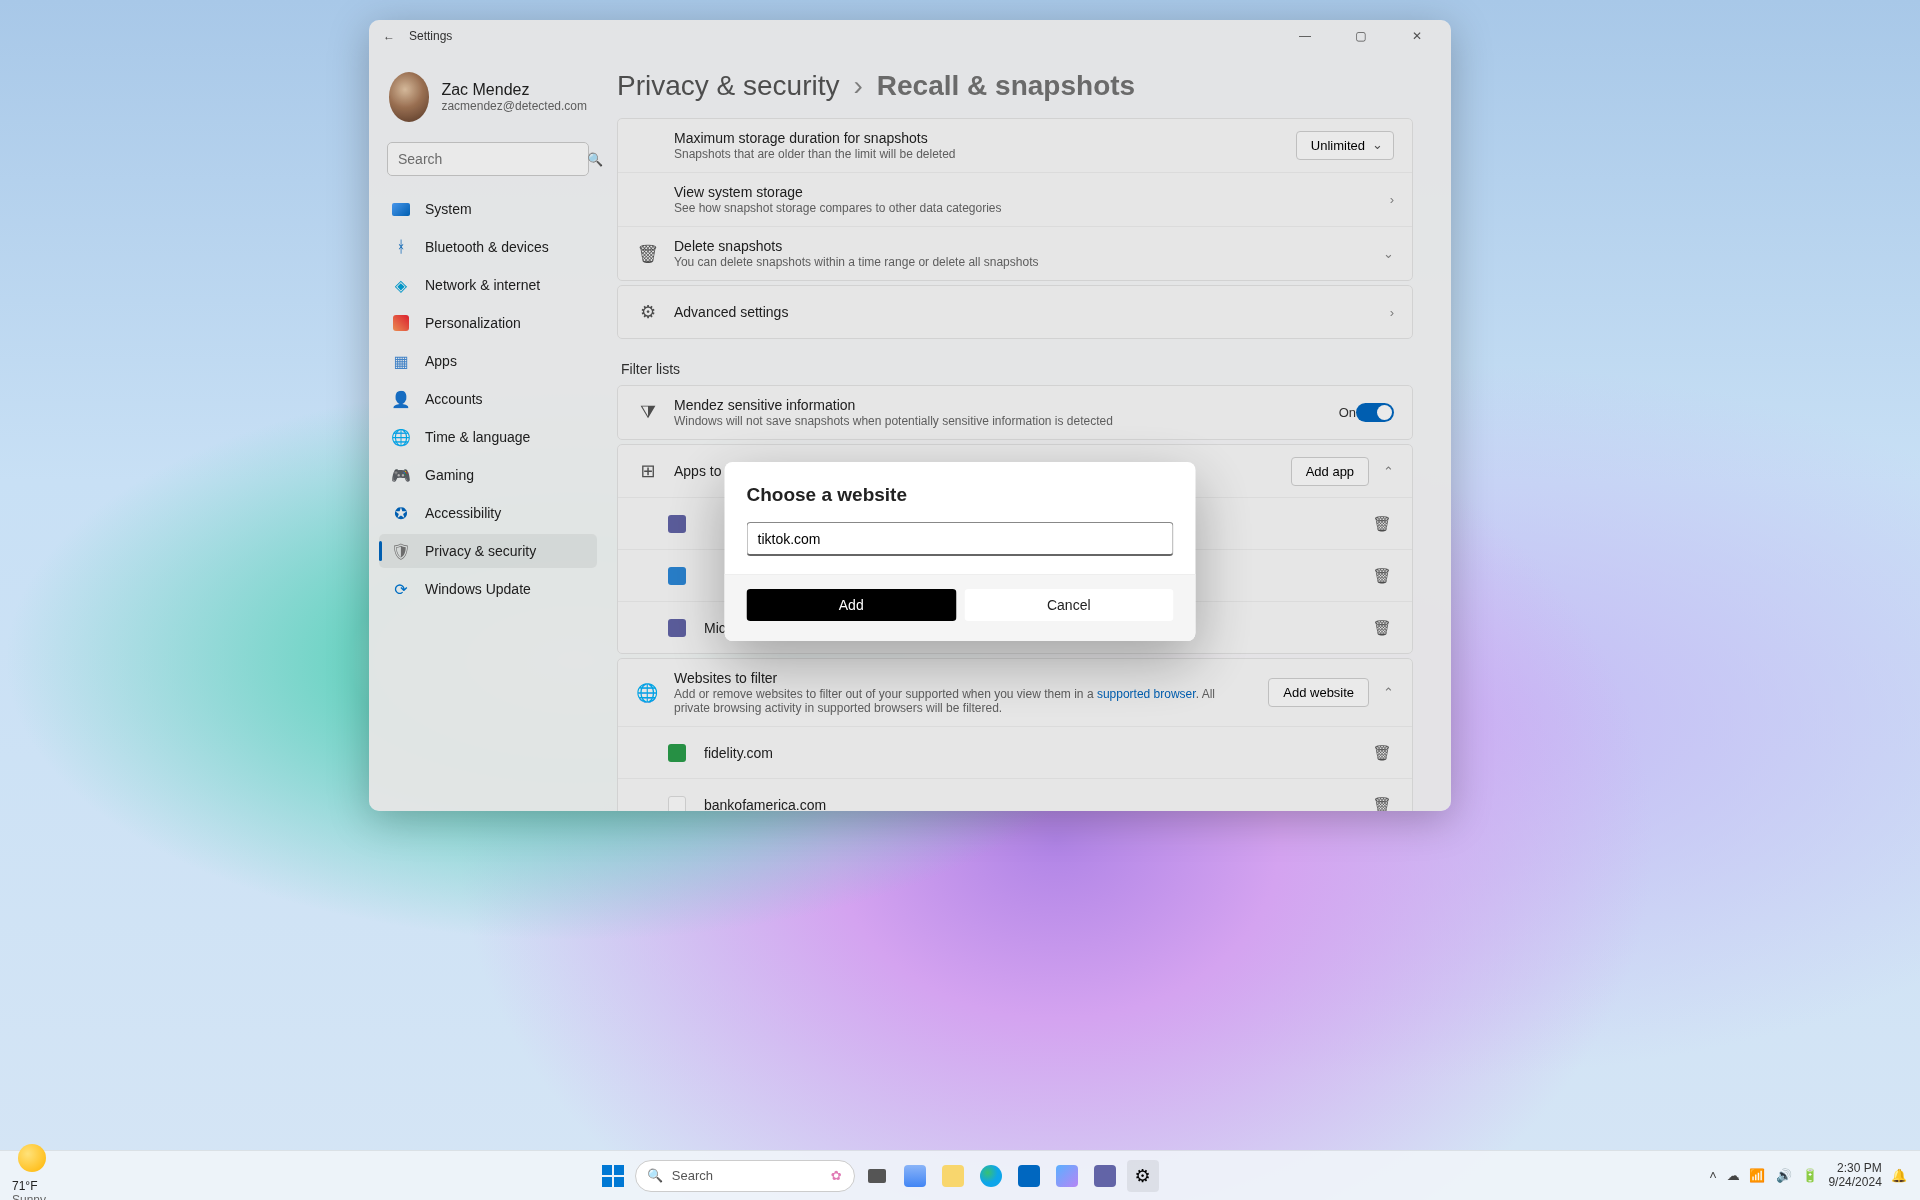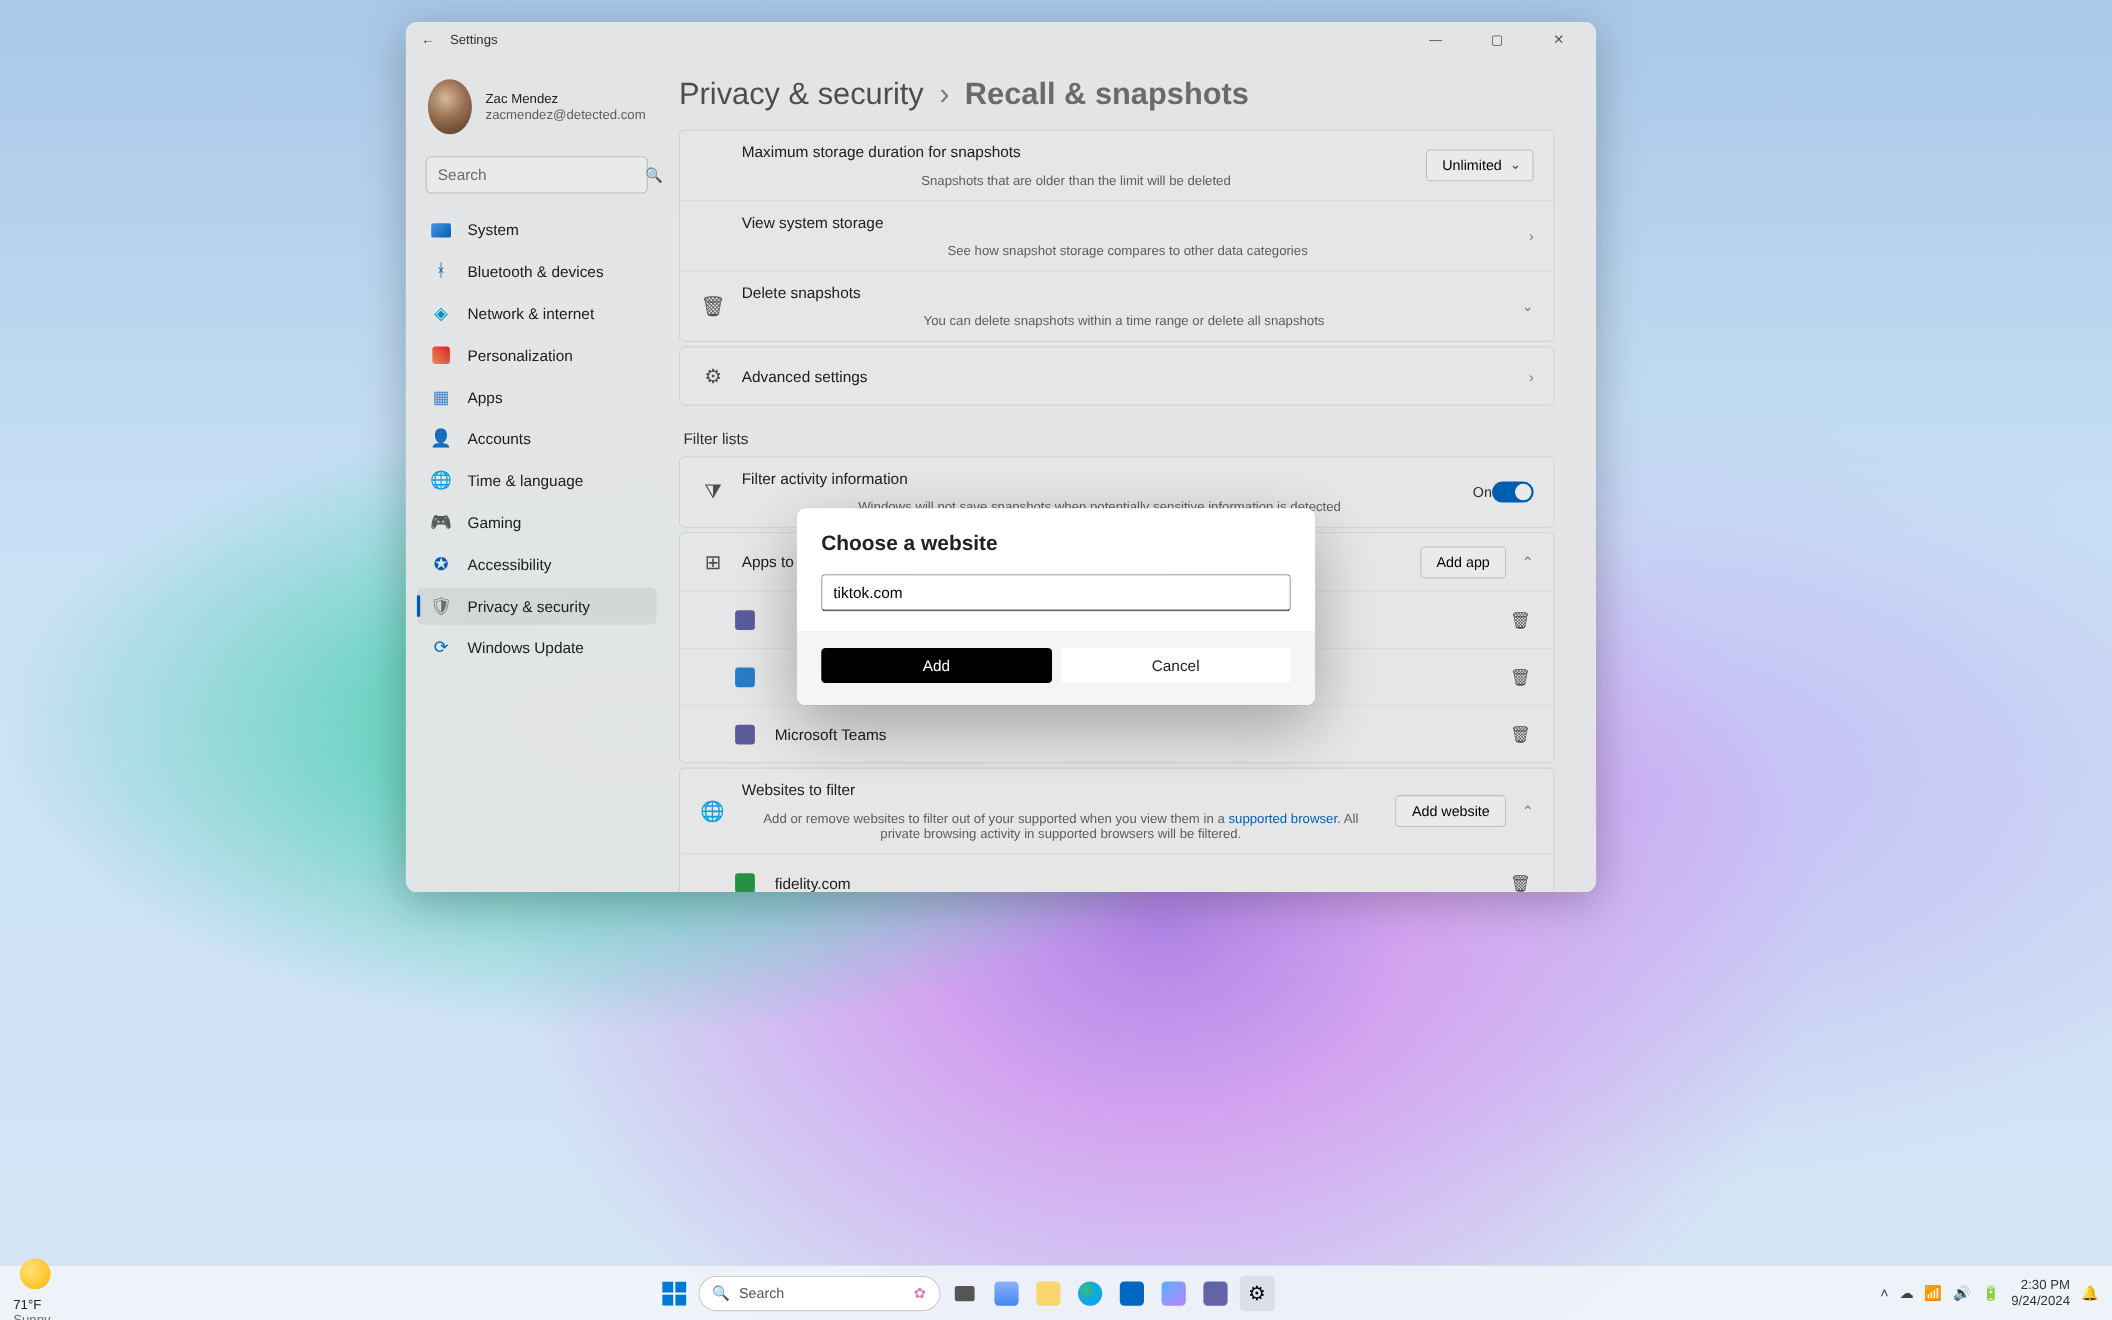--- a/index.html
+++ b/index.html
@@ -39,21 +39,21 @@
 .titlebar .back { width:16px; text-align:center; cursor:pointer; color:#444; }
 .titlebar .spacer { flex: 1; }
 .titlebar .winbtn { width: 44px; height: 32px; display:flex; align-items:center; justify-content:center; font-size: 12px; color:#555; cursor:pointer; }
 
 .window-body { flex:1; display:flex; overflow:hidden; }
 
 
 .sidebar { width: 238px; padding: 14px 10px 10px 10px; display:flex; flex-direction:column; gap: 4px; }
 .user-block { display:flex; gap: 12px; align-items:center; padding: 6px 10px 16px 10px; }
 .avatar { width: 50px; height: 50px; border-radius: 50%; background: radial-gradient(circle at 40% 35%, #e7c9a8 0%, #a67858 45%, #5a3a28 100%); }
-.user-name { font-size: 12px; color:#222; }
+.user-name { font-size: 16px; color:#222; }
 .user-email { font-size: 12px; color:#666; }
 
 .search-box { margin: 0 8px 12px 8px; height: 34px; border:1px solid #ccc; border-radius:5px; background:#fff; display:flex; align-items:center; padding: 0 10px; gap:8px; }
 .search-box input { border:none; outline:none; flex:1; font-size:14px; background:transparent; }
 .search-icon { font-size:13px; color:#666; }
 
 .nav-item { display:flex; align-items:center; gap:14px; padding: 7px 12px; font-size:14px; color:#222; border-radius:5px; cursor:pointer; }
 .nav-item.active { background: rgba(0,0,0,0.06); position:relative; }
 .nav-item.active::before { content:''; position:absolute; left:0; top:7px; bottom:7px; width:3px; background:#0067c0; border-radius:2px; }
 .nav-item .ico { width:20px; height:20px; display:flex; align-items:center; justify-content:center; font-size:16px; }
@@ -84,21 +84,21 @@
 }
 .row {
   display:flex; align-items:center; gap:14px;
   padding: 11px 18px;
   min-height: 52px;
 }
 .row + .row { border-top:1px solid #eee; }
 .row-icon { width:24px; text-align:center; color:#555; font-size:18px; }
 .row-text { flex:1; }
 .row-title { font-size:14px; color:#222; }
-.row-desc { font-size:12px; color:#666; margin-top:11px;text-align:center; }
+.row-desc { font-size:12px; color:#666; margin-top:1px; }
 .row-desc a, .row-link { color:#0067c0; text-decoration:none; font-size:12px; }
 .chev { color:#888; font-size:13px; }
 
 .dd-btn { background:#fff; border:1px solid #d0d0d0; border-radius:4px; padding:6px 28px 6px 14px; font-size:13px; position:relative; }
 .dd-btn::after { content:'⌄'; position:absolute; right:10px; top:5px; color:#555; }
 
 .section-label { font-size:14px; color:#333; margin: 22px 0 8px 4px; }
 
 .toggle { display:flex; align-items:center; gap:0; }
 .toggle-label { font-size:13px; color:#333; }
@@ -275,21 +275,21 @@
           <span class="chev">›</span>
         </div>
       </div>
 
       <div class="section-label">Filter lists</div>
 
       <div class="card">
         <div class="row">
           <span class="row-icon">⧩</span>
           <div class="row-text">
-            <div class="row-title">Filter activity information</div>
+            <div class="row-title">Mendez sensitive information</div>
             <div class="row-desc">Windows will not save snapshots when potentially sensitive information is detected</div>
           </div>
           <div class="toggle">
             <span class="toggle-label">On</span>
             <span class="toggle-switch"></span>
           </div>
         </div>
       </div>
 
       <div class="card" style="margin-top:4px;">

